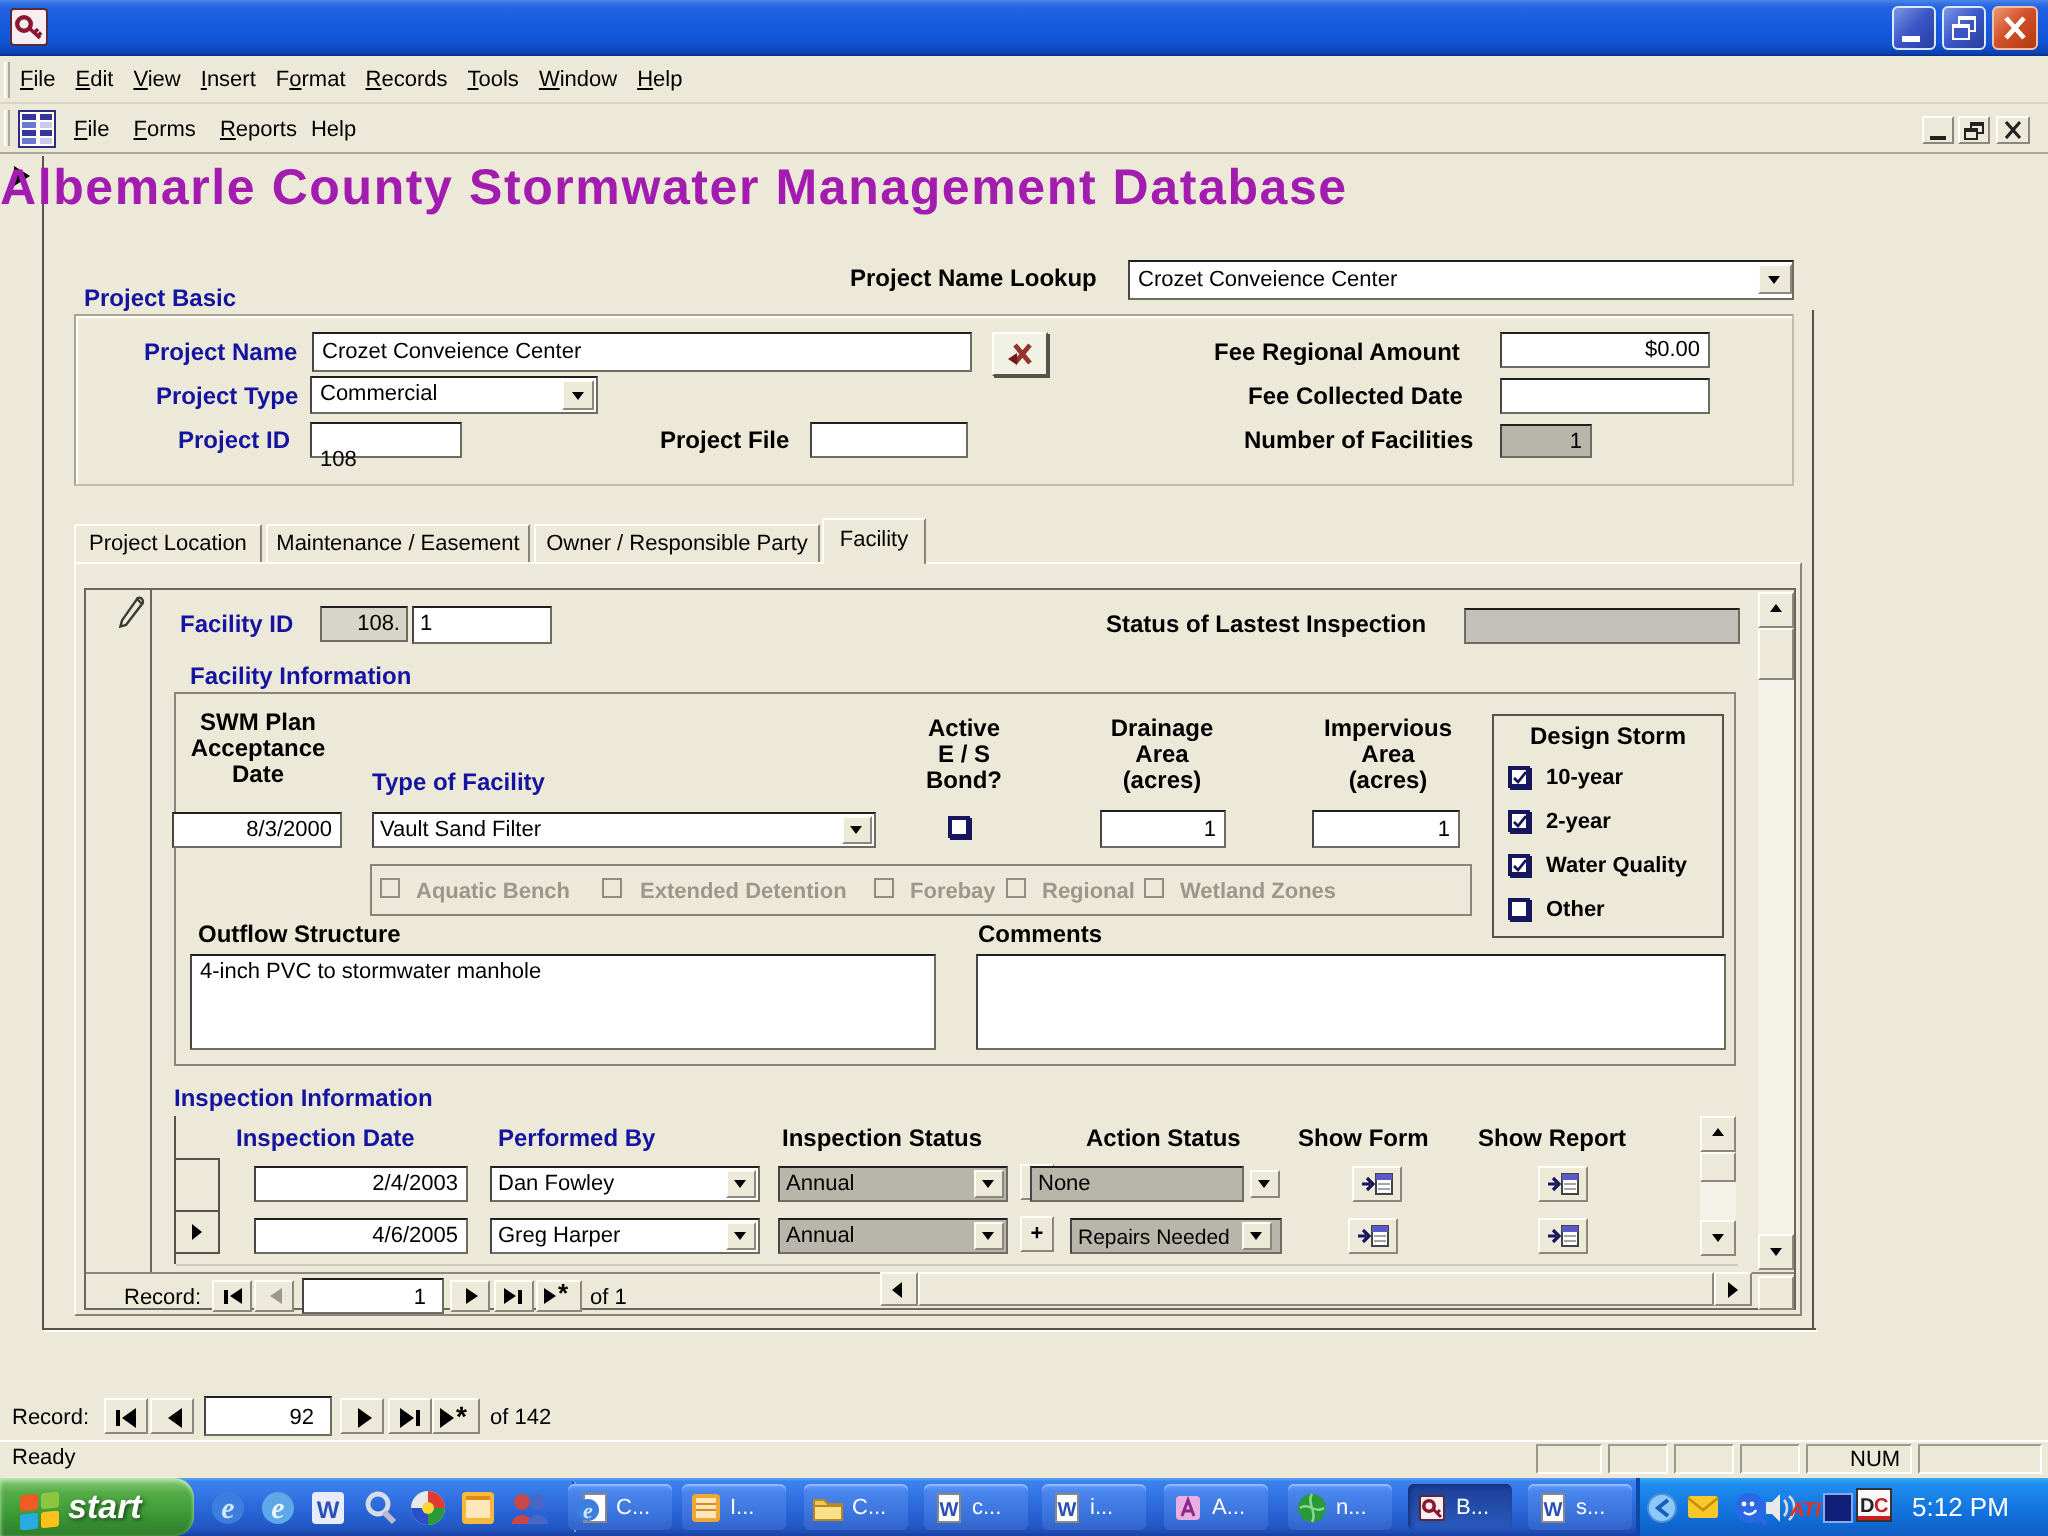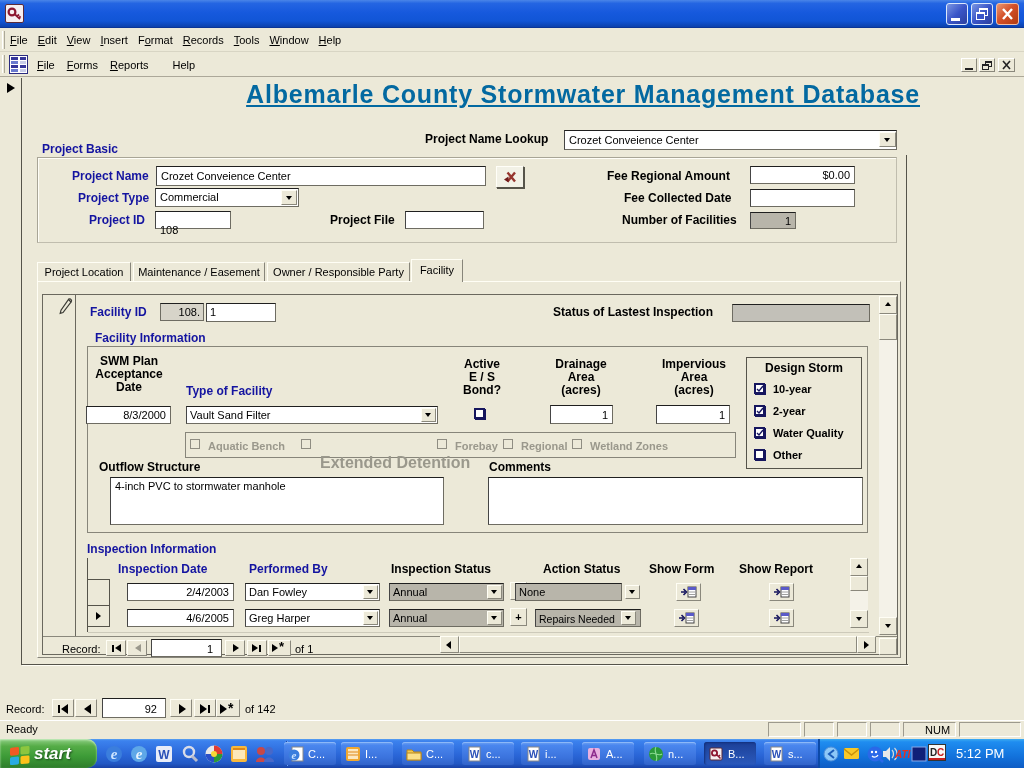--- a/index.html
+++ b/index.html
@@ -63,21 +63,21 @@
     <div class="abs" style="left:1px;top:1px;width:7px;height:3px;background:#36369a;"></div>
     <div class="abs" style="left:1px;top:5px;width:7px;height:3px;background:#6a7ace;"></div>
     <div class="abs" style="left:1px;top:9px;width:7px;height:3px;background:#36369a;"></div>
     <div class="abs" style="left:1px;top:13px;width:7px;height:3px;background:#6a7ace;"></div>
     <div class="abs" style="left:10px;top:1px;width:6px;height:3px;background:#36369a;"></div>
     <div class="abs" style="left:10px;top:5px;width:6px;height:3px;background:#c8cce8;"></div>
     <div class="abs" style="left:10px;top:9px;width:6px;height:3px;background:#36369a;"></div>
     <div class="abs" style="left:10px;top:13px;width:6px;height:3px;background:#c8cce8;"></div>
   </div>
   <div class="abs" style="left:37px;top:3px;">
-    <span class="menu-it"><u>F</u>ile</span><span class="menu-it" style="margin-left:12px;"><u>F</u>orms</span><span class="menu-it" style="margin-left:12px;"><u>R</u>eports</span><span class="menu-it" style="margin-left:24px;">Help</span>
+    <span class="menu-it"><u>F</u>ile</span><span class="menu-it" style="margin-left:12px;"><u>F</u>orms</span><span class="menu-it" style="margin-left:12px;"><u>R</u>eports</span><span class="menu-it" style="margin-left:7px;">Help</span>
   </div>
 
   <div class="abs" style="left:961px;top:6px;width:16px;height:14px;background:#ece9d8;border:1px solid #fff;border-right-color:#8a887c;border-bottom-color:#8a887c;">
     <div class="abs" style="left:3px;top:9px;width:8px;height:2px;background:#222;"></div>
   </div>
   <div class="abs" style="left:979px;top:6px;width:16px;height:14px;background:#ece9d8;border:1px solid #fff;border-right-color:#8a887c;border-bottom-color:#8a887c;">
     <div class="abs" style="left:5px;top:2px;width:7px;height:6px;border:1px solid #222;border-top-width:2px;"></div>
     <div class="abs" style="left:2px;top:5px;width:7px;height:6px;border:1px solid #222;border-top-width:2px;background:#ece9d8;"></div>
   </div>
   <div class="abs" style="left:998px;top:6px;width:17px;height:14px;background:#ece9d8;border:1px solid #fff;border-right-color:#8a887c;border-bottom-color:#8a887c;">
@@ -89,21 +89,21 @@
 
 <div class="abs" style="left:0;top:77px;width:1024px;height:643px;background:#ece9d8;"></div>
 
 <div class="abs" style="left:0;top:78px;width:22px;height:587px;background:#ece9d8;border-right:1px solid #55534a;"></div>
 <div class="tri-r" style="left:7px;top:83px;border-left-color:#000;border-top-width:5px;border-bottom-width:5px;border-left-width:8px;"></div>
 
 <div class="abs" style="left:22px;top:664px;width:886px;height:1px;background:#55534a;"></div>
 <div class="abs" style="left:22px;top:665px;width:887px;height:1px;background:#fffef5;"></div>
 <div class="abs" style="left:906px;top:155px;width:1px;height:510px;background:#55534a;"></div>
 
-<div class="abs" style="left:0;top:80px;width:920px;text-align:right;font:bold 25px 'Liberation Sans',sans-serif;letter-spacing:0.8px;color:#0369a1;text-decoration:underline;">Albemarle County Stormwater Management Database</div>
+<div class="abs" style="left:0;top:80px;width:920px;text-align:left;font:bold 25px 'Liberation Sans',sans-serif;letter-spacing:0.8px;color:#a21caf;">Albemarle County Stormwater Management Database</div>
 
 <div class="lbl" style="left:425px;top:133px;">Project Name Lookup</div>
 <div class="tb" style="left:564px;top:130px;width:333px;height:20px;padding:3px 0 0 4px;">Crozet Conveience Center</div>
 <div class="ddbtn" style="left:879px;top:132px;width:17px;height:15px;"></div>
 <div class="tri-d" style="left:884px;top:138px;"></div>
 
 <div class="blbl" style="left:42px;top:143px;">Project Basic</div>
 <div class="abs" style="left:37px;top:157px;width:860px;height:86px;border:1px solid #c0bdae;border-top-color:#a8a596;border-left-color:#a8a596;box-shadow:inset 1px 1px 0 #fffef7;"></div>
 
 <div class="blbl" style="left:72px;top:170px;">Project Name</div>
@@ -176,21 +176,21 @@
 <div class="ddbtn" style="left:421px;top:408px;width:15px;height:14px;"></div>
 <div class="tri-d" style="left:425px;top:413px;"></div>
 <div class="cbx" style="left:474px;top:408px;box-shadow:1px 1px 0 #16165e;"></div>
 <div class="tb" style="left:550px;top:405px;width:63px;height:19px;padding:3px 4px 0 0;text-align:right;">1</div>
 <div class="tb" style="left:656px;top:405px;width:74px;height:19px;padding:3px 4px 0 0;text-align:right;">1</div>
 
 <div class="panel" style="left:185px;top:432px;width:551px;height:26px;"></div>
 <div class="abs" style="left:190px;top:439px;width:10px;height:10px;border:1px solid #8f8d82;background:#ece9d8;"></div>
 <div class="lbl" style="left:208px;top:440px;color:#9a988c;font-size:11px;">Aquatic Bench</div>
 <div class="abs" style="left:301px;top:439px;width:10px;height:10px;border:1px solid #8f8d82;background:#ece9d8;"></div>
-<div class="lbl" style="left:320px;top:456px;color:#9a988c;font-size:16px;">Extended Detention</div>
+<div class="lbl" style="left:320px;top:440px;color:#9a988c;font-size:11px;">Extended Detention</div>
 <div class="abs" style="left:437px;top:439px;width:10px;height:10px;border:1px solid #8f8d82;background:#ece9d8;"></div>
 <div class="lbl" style="left:455px;top:440px;color:#9a988c;font-size:11px;">Forebay</div>
 <div class="abs" style="left:503px;top:439px;width:10px;height:10px;border:1px solid #8f8d82;background:#ece9d8;"></div>
 <div class="lbl" style="left:521px;top:440px;color:#9a988c;font-size:11px;">Regional</div>
 <div class="abs" style="left:572px;top:439px;width:10px;height:10px;border:1px solid #8f8d82;background:#ece9d8;"></div>
 <div class="lbl" style="left:590px;top:440px;color:#9a988c;font-size:11px;">Wetland Zones</div>
 
 <div class="abs" style="left:746px;top:357px;width:116px;height:112px;border:1px solid #55534a;background:#ece9d8;"></div>
 <div class="lbl" style="left:746px;top:362px;width:116px;text-align:center;font-size:12px;">Design Storm</div>
 <div class="cbx" style="left:754px;top:383px;box-shadow:1px 1px 0 #16165e;">
@@ -208,21 +208,21 @@
 <div class="cbx" style="left:754px;top:427px;box-shadow:1px 1px 0 #16165e;">
       <svg width="8" height="8" viewBox="0 0 8 8" style="position:absolute;left:0;top:0;">
         <path d="M1 4 L3 6 L7 1" stroke="#16165e" stroke-width="1.4" fill="none"></path>
       </svg>
     </div>
 <div class="lbl" style="left:773px;top:427px;font-size:11px;">Water Quality</div>
 <div class="cbx" style="left:754px;top:449px;box-shadow:1px 1px 0 #16165e;"></div>
 <div class="lbl" style="left:773px;top:449px;font-size:11px;">Other</div>
 
 <div class="lbl" style="left:99px;top:461px;">Outflow Structure</div>
-<div class="tb" style="left:110px;top:477px;width:334px;height:48px;padding:2px 0 0 4px;">4-inch PVC to stormwater manhole</div>
+<div class="tb" style="left:95px;top:477px;width:373px;height:48px;padding:2px 0 0 4px;">4-inch PVC to stormwater manhole</div>
 <div class="lbl" style="left:489px;top:461px;">Comments</div>
 <div class="tb" style="left:488px;top:477px;width:375px;height:48px;"></div>
 
 <div class="blbl" style="left:87px;top:543px;">Inspection Information</div>
 <div class="blbl" style="left:118px;top:563px;">Inspection Date</div>
 <div class="blbl" style="left:249px;top:563px;">Performed By</div>
 <div class="lbl" style="left:391px;top:563px;">Inspection Status</div>
 <div class="lbl" style="left:543px;top:563px;">Action Status</div>
 <div class="lbl" style="left:649px;top:563px;">Show Form</div>
 <div class="lbl" style="left:739px;top:563px;">Show Report</div>

